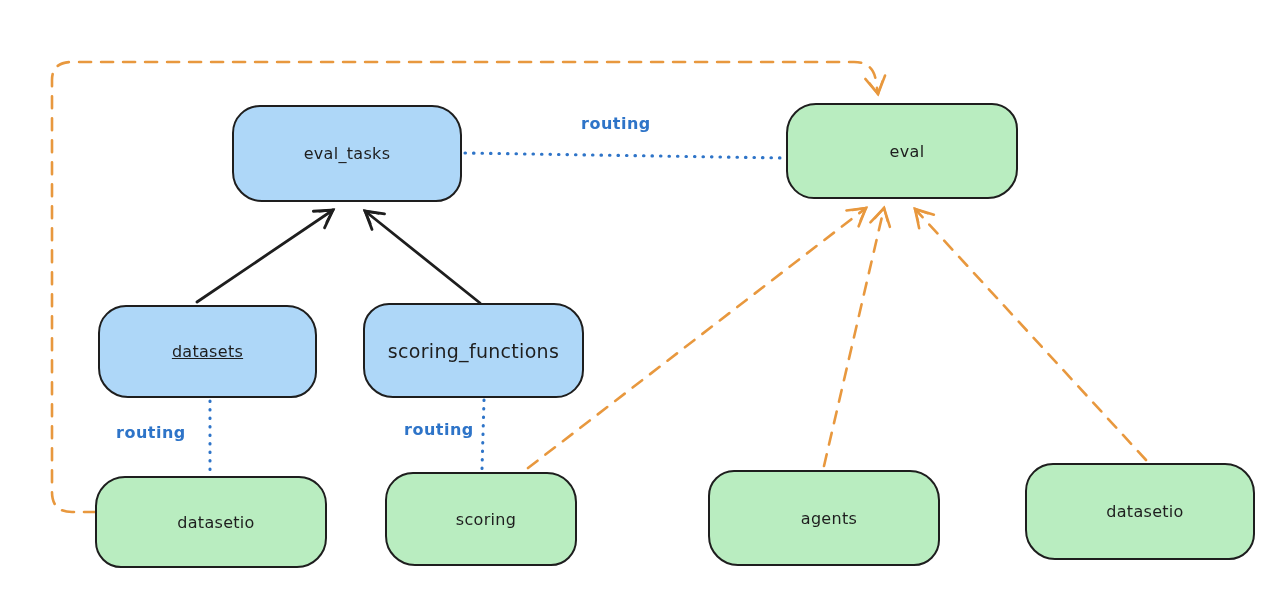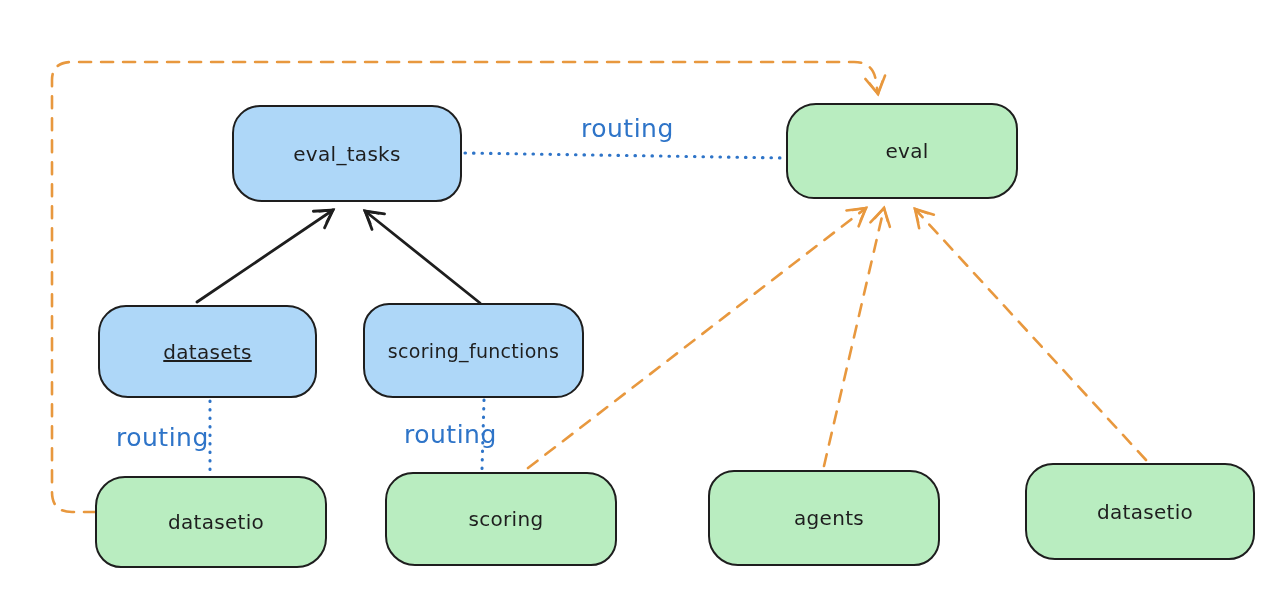--- a/index.html
+++ b/index.html
@@ -21,44 +21,44 @@
     top: 0;
     pointer-events: none;
   }
   .node {
     position: absolute;
     display: flex;
     align-items: center;
     justify-content: center;
     border: 2.6px solid #1e1e1e;
     border-radius: 28px 30px 26px 30px;
-    font-size: 20px;
+    font-size: 16px;
     color: #1e1e1e;
     letter-spacing: 0.3px;
     box-sizing: border-box;
     cursor: pointer;
   }
   .node span { pointer-events: none; }
   .node.blue  { background: #aed7f8; }
   .node.green { background: #b9edc0; padding-left: 10px; }
 
   .n-eval-tasks        { left: 232px;  top: 105px; width: 230px; height: 97px; }
   .n-eval              { left: 786px;  top: 103px; width: 232px; height: 96px; border-radius: 30px 26px 30px 28px; }
   .n-datasets          { left: 98px;   top: 305px; width: 219px; height: 93px; text-decoration: underline; }
   .n-scoring-functions { left: 363px;  top: 303px; width: 221px; height: 95px; font-size: 19px; border-radius: 26px 30px 28px 30px; }
   .n-datasetio         { left: 95px;   top: 476px; width: 232px; height: 92px; border-radius: 30px 28px 30px 26px; }
-  .n-scoring           { left: 385px;  top: 472px; width: 232px; height: 94px; }
+  .n-scoring           { left: 385px;  top: 472px; width: 192px; height: 94px; }
   .n-agents            { left: 708px;  top: 470px; width: 232px; height: 96px; border-radius: 26px 30px 26px 30px; }
   .n-inference         { left: 1025px; top: 463px; width: 230px; height: 97px; }
 
   .edge-label {
     position: absolute;
     color: #2e74c8;
-    font-size: 25px;
-    font-weight: 400;
+    font-size: 16px;
+    font-weight: 700;
     letter-spacing: 0.5px;
     white-space: nowrap;
   }
   .l-routing-top      { left: 581px; top: 114px; }
   .l-routing-datasets { left: 116px; top: 423px; }
   .l-routing-scoring  { left: 404px; top: 420px; }
 </style>
 </head>
 <body>
 

